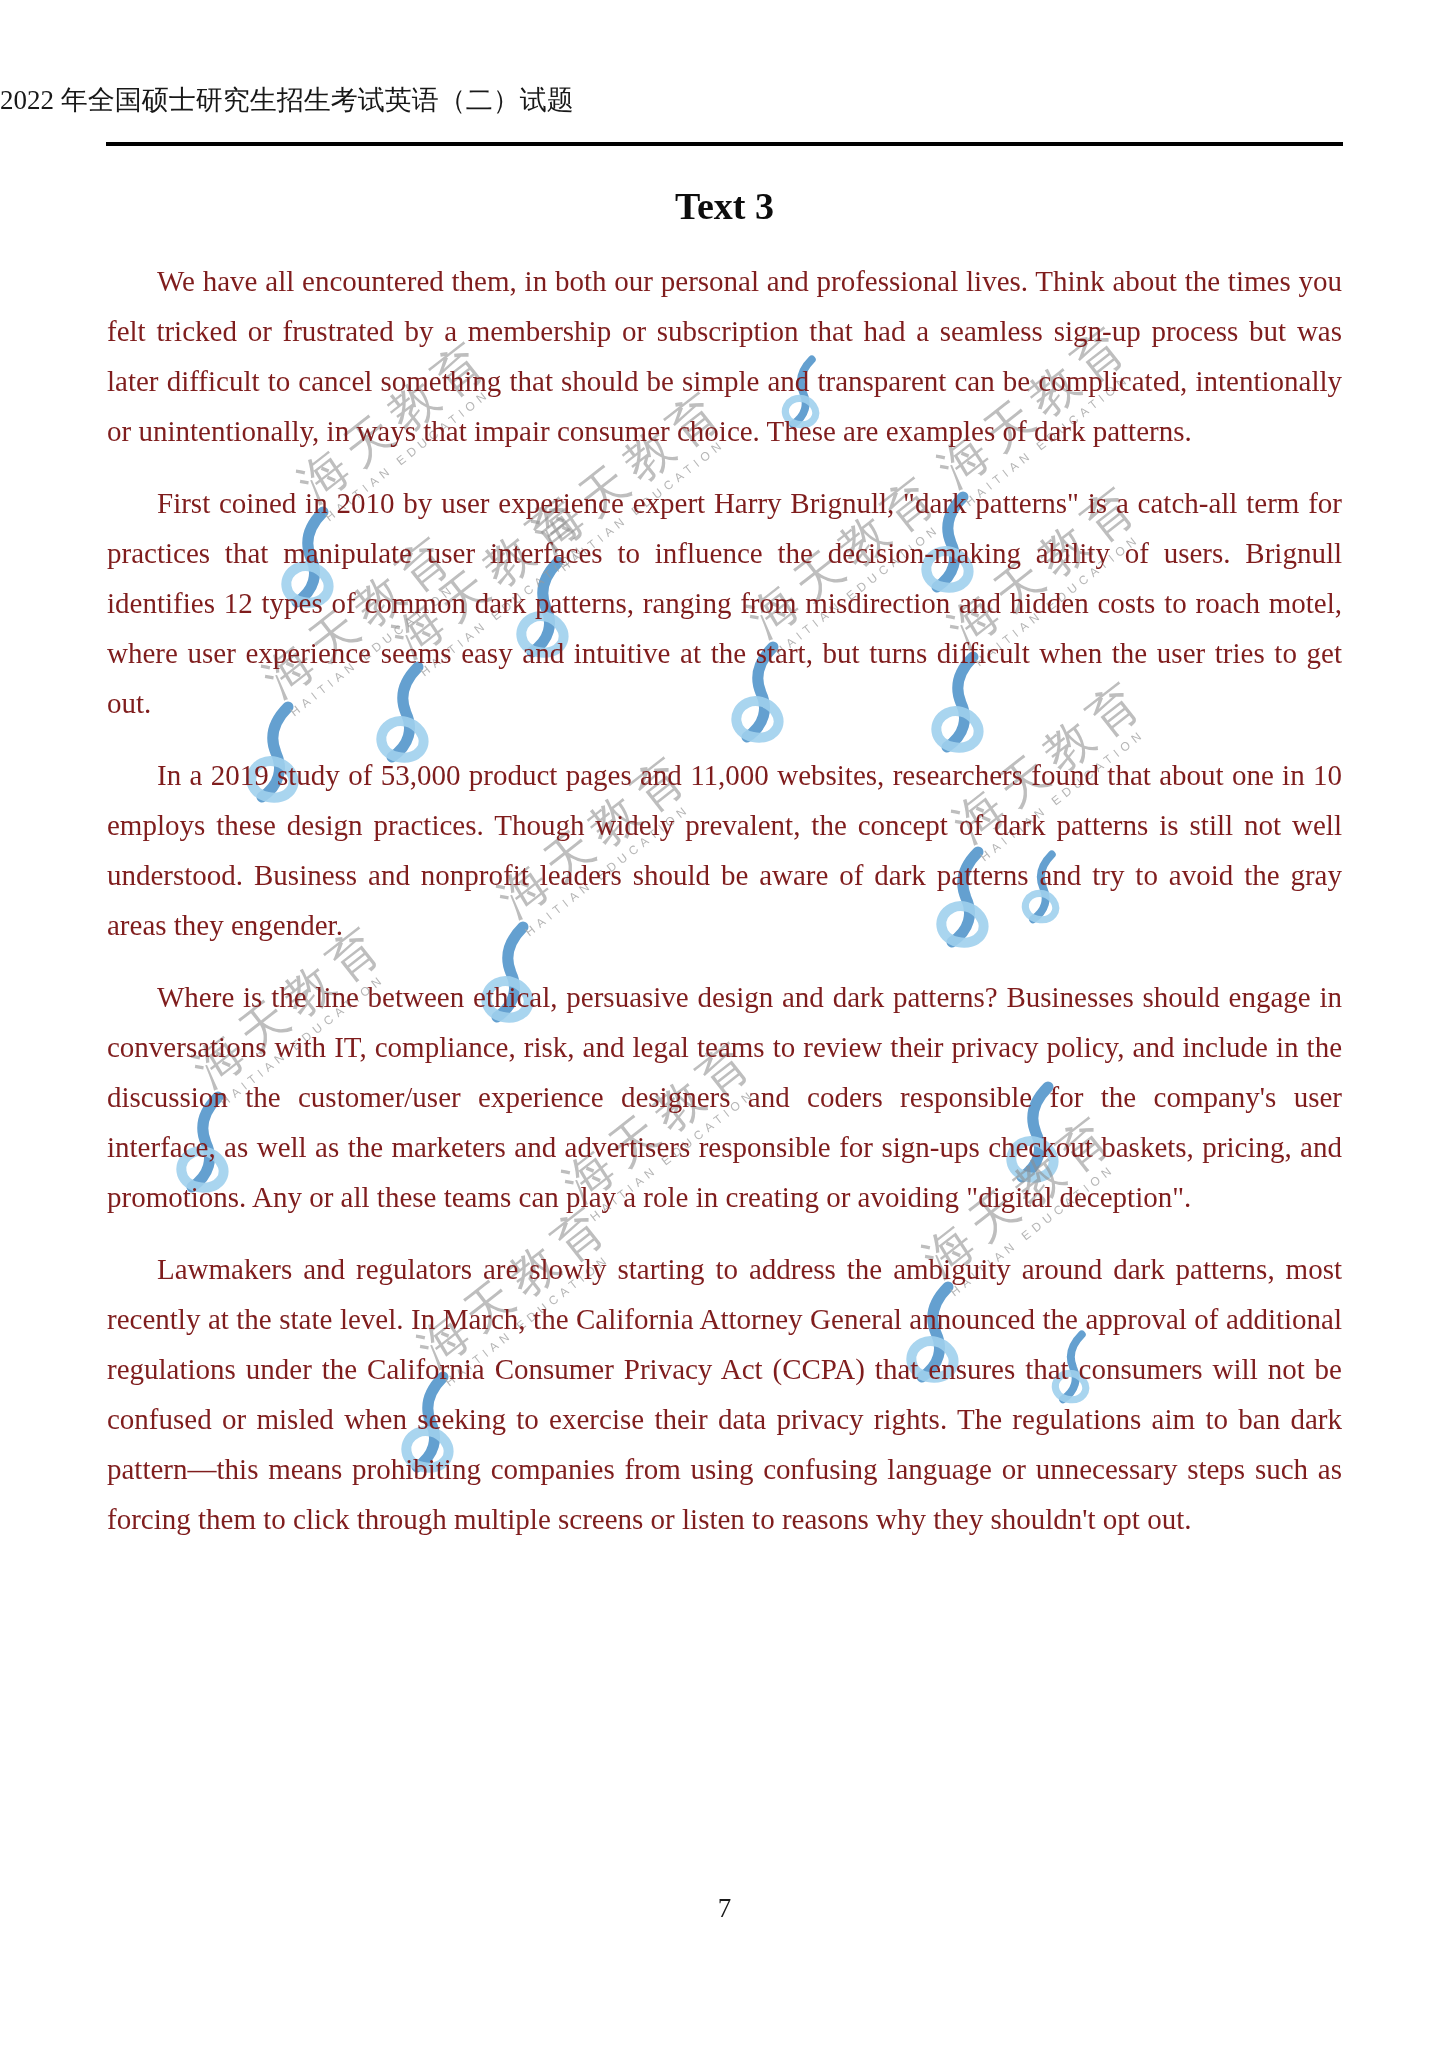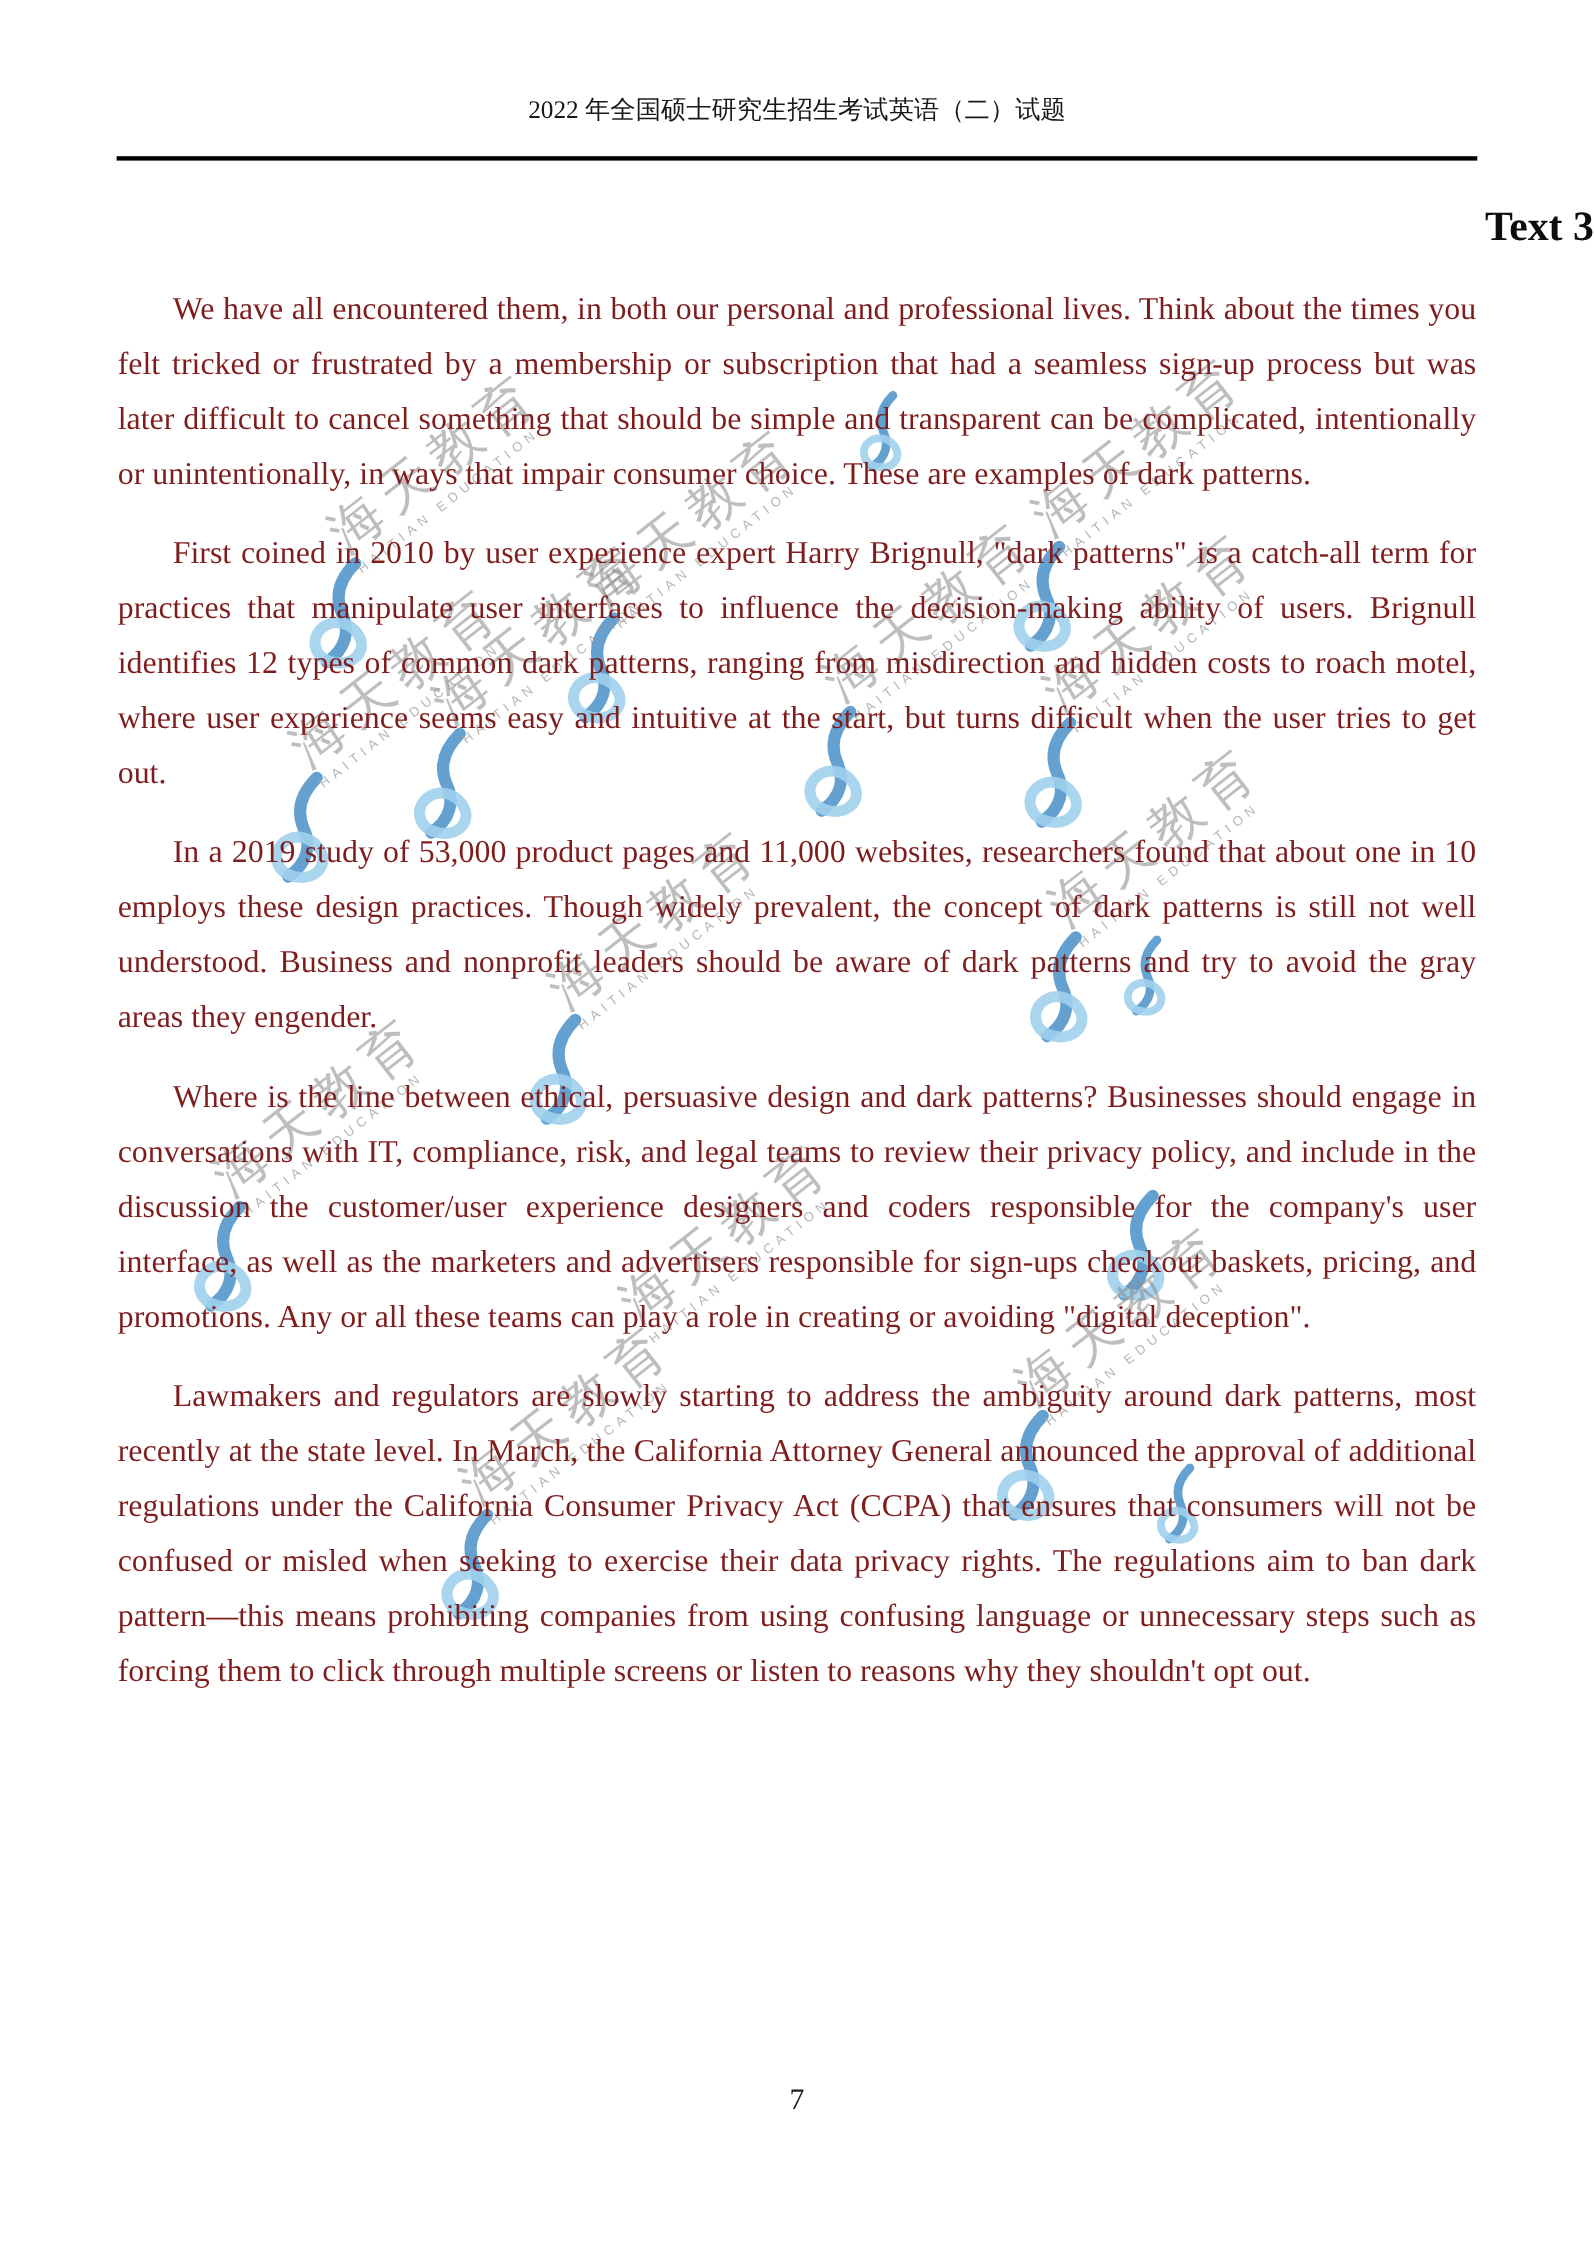--- a/index.html
+++ b/index.html
@@ -63,36 +63,36 @@
   }
   .wm.small  { transform: scale(0.72); transform-origin: top left; }
 
   
   .content {
     position: relative;
     z-index: 1;
   }
   .page-header {
     padding-top: 82px;
-    font-size: 23px;
+    font-size: 27px;
     line-height: 36px;
-    text-align: center;
+    text-align: left;
     color: #181818;
   }
   .header-rule {
     margin: 24px 106px 0 106px;
     border: 0;
     border-top: 4px solid #000000;
   }
   .text-title {
     margin: 36px 0 12px 0;
     font-size: 38px;
     line-height: 48px;
     font-weight: bold;
-    text-align: right;
+    text-align: center;
     color: #0d0d0d;
   }
   .body-text {
     margin: 4px 107px 0 107px;
   }
   .body-text p {
     margin: 22px 0 0 0;
     font-size: 29px;
     line-height: 50px;
     text-align: justify;

